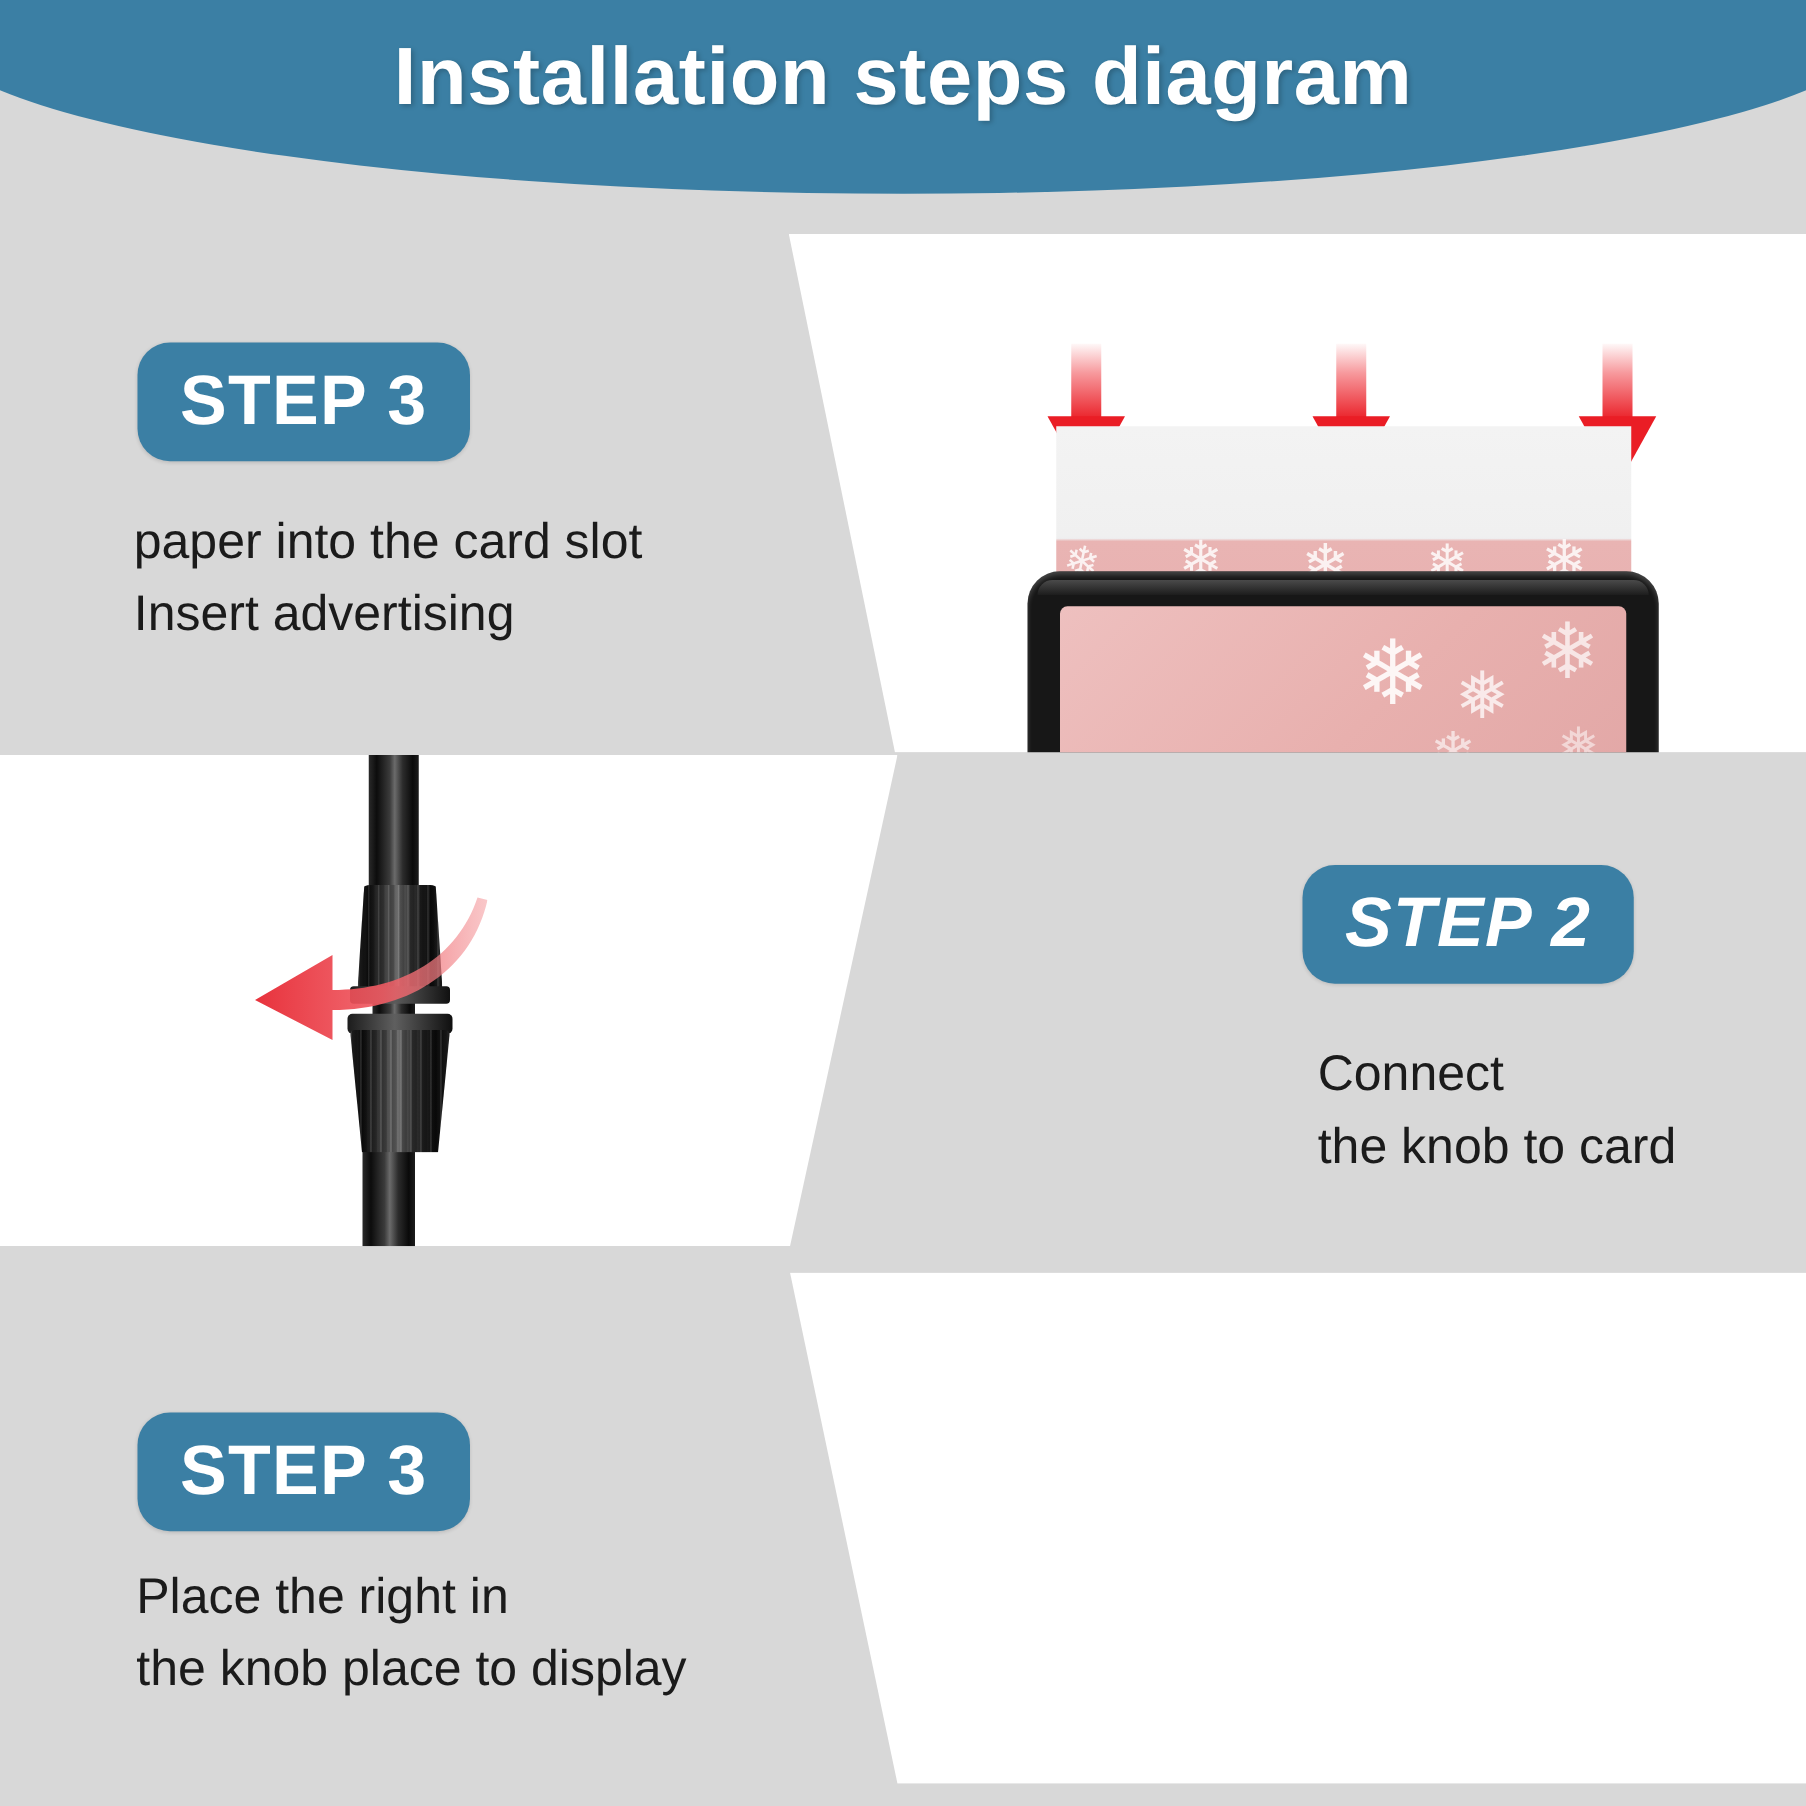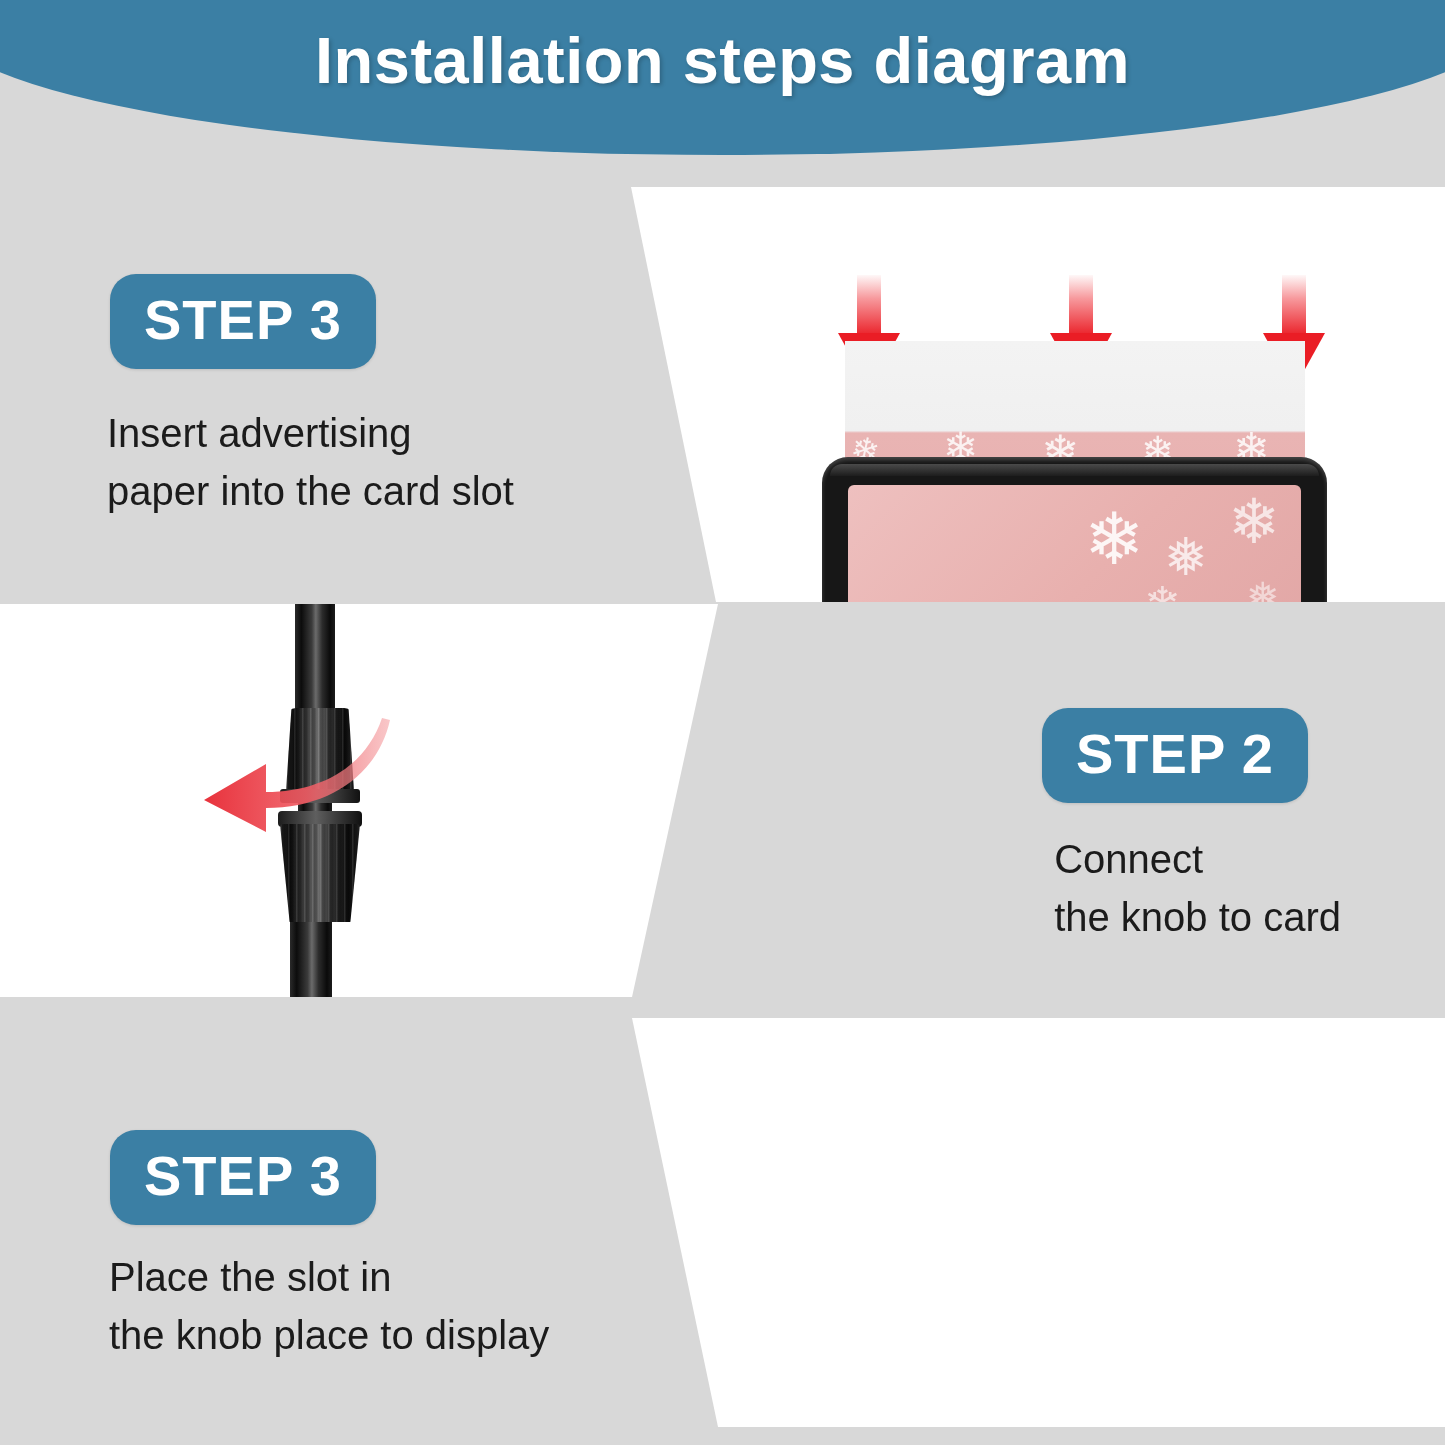--- a/index.html
+++ b/index.html
@@ -241,22 +241,22 @@
           <span class="flake-big" style="left:398px; top:92px; font-size:40px; opacity:.6;">❅</span>
         </div>
       </div>
     </div>
   </div>
 
   <div class="step-badge" id="badge-1" style="left:110px; top:124px;">
     <span>STEP 3</span>
   </div>
   <div class="step-desc" id="desc-1" style="left:107px; top:254px;">
+    <div>paper into the card slot</div>
     <div>Insert advertising</div>
-    <div>paper into the card slot</div>
   </div>
 </div>
 
 <div class="row" id="row-2">
 
   <div class="panel-white" id="panel-2">
     <div id="step2-art">
       <div class="pole" id="pole-top"></div>
       <div class="pole" id="pole-mid"></div>
       <div class="pole" id="pole-bottom"></div>
@@ -277,21 +277,21 @@
             <stop offset="45%" stop-color="#ef5a62" stop-opacity="0.9"></stop>
             <stop offset="100%" stop-color="#e8323c"></stop>
           </linearGradient>
         </defs>
         <path d="M212,14 C196,62 152,88 96,88 L96,60 L34,96 L96,128 L96,104
                  C160,104 208,70 220,16 Z" fill="url(#rotGrad)"></path>
       </svg>
     </div>
   </div>
 
-  <div class="step-badge" id="badge-2" style="left:1042px; top:104px;">
+  <div class="step-badge" id="badge-2" style="left:1042px; top:88px;font-style:italic;">
     <span>STEP 2</span>
   </div>
   <div class="step-desc" id="desc-2" style="right:104px; top:226px;">
     <div>Connect</div>
     <div>the knob to card</div>
   </div>
 </div>
 
 <div class="row" id="row-3">
 
@@ -303,16 +303,16 @@
 
       
       
     </div>
   </div>
 
   <div class="step-badge" id="badge-3" style="left:110px; top:119px;margin-top:12px;">
     <span>STEP 3</span>
   </div>
   <div class="step-desc" id="desc-3" style="left:109px; top:249px;">
-    <div>Place the slot in</div>
+    <div>Place the right in</div>
     <div>the knob place to display</div>
   </div>
 </div>
 
 </body></html>

